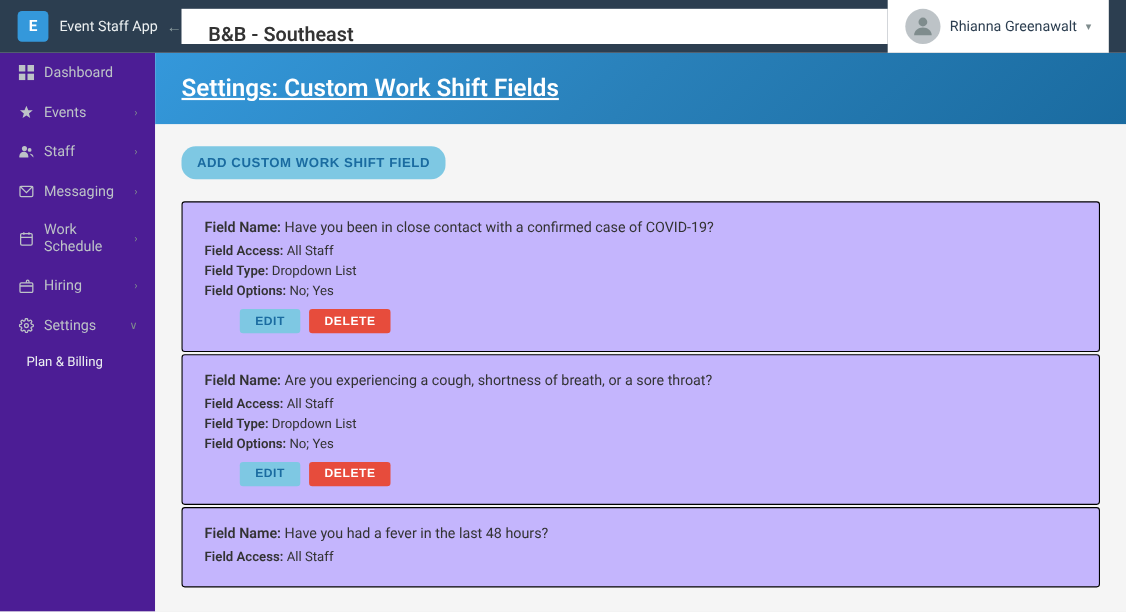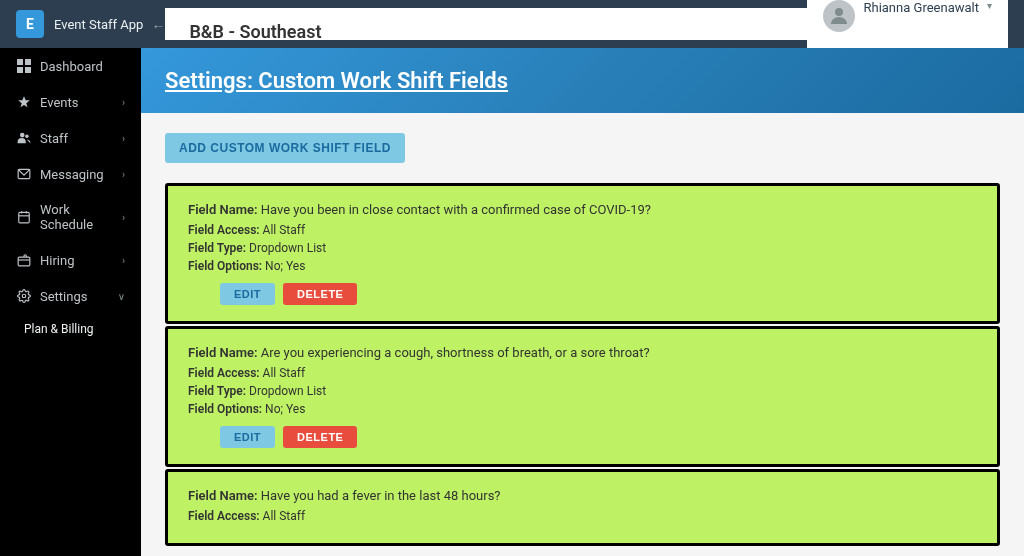--- a/index.html
+++ b/index.html
@@ -57,21 +57,21 @@
     
     .layout {
       display: flex;
       flex: 1;
       overflow: hidden;
     }
 
     
     .sidebar {
       width: 141px;
-      background: #000000;
+      background: #4c1d95;
       flex-shrink: 0;
       display: flex;
       flex-direction: column;
       overflow-y: auto;
     }
     .sidebar-item {
       display: flex;
       align-items: center;
       padding: 10px 16px;
       color: #bdc3c7;
@@ -127,30 +127,30 @@
       line-height: 1.5;
     }
     .add-btn {
       background: #7ec8e3;
       border: none;
       color: #1a6ba0;
       padding: 8px 14px;
       font-size: 12px;
       font-weight: 600;
       cursor: pointer;
-      border-radius: 3px;
+      border-radius: 13px;
       letter-spacing: 0.5px;
       text-transform: uppercase;
       margin-bottom: 20px;
     }
 
     
     .field-card {
-      background: #bef264;
-      border: 3px solid #000000;
+      background: #c4b5fd;
+      border: 1px solid #000000;
       border-radius: 3px;
       padding: 16px 20px;
       margin-bottom: 2px;
     }
     .field-name {
       font-size: 13px;
       color: #333;
       margin-bottom: 6px;
     }
     .field-name span { font-weight: 600; }
@@ -201,21 +201,21 @@
 </head>
 <body>
 
 <div class="topbar">
   <div class="topbar-logo">
     <span>E</span>
   </div>
   <span class="topbar-app-name">Event Staff App</span>
   <span class="topbar-collapse-icon">←</span>
   <span class="topbar-title" style="color:#333; background:white; padding:0 24px; height:32px; line-height:48px; margin-left:0; flex:1;">B&amp;B - Southeast</span>
-  <div class="topbar-right" style="background:white; height:48px; align-items:flex-start; padding:0 16px;">
+  <div class="topbar-right" style="background:white; height:48px; align-items:center; padding:0 16px;">
     <div class="topbar-avatar">
       <svg viewBox="0 0 24 24" xmlns="http://www.w3.org/2000/svg">
         <circle cx="12" cy="8" r="4"></circle>
         <path d="M4 20c0-4 3.6-7 8-7s8 3 8 7"></path>
       </svg>
     </div>
     <span class="topbar-user-name">Rhianna Greenawalt</span>
     <span class="topbar-dropdown-icon">▾</span>
   </div>
 </div>

